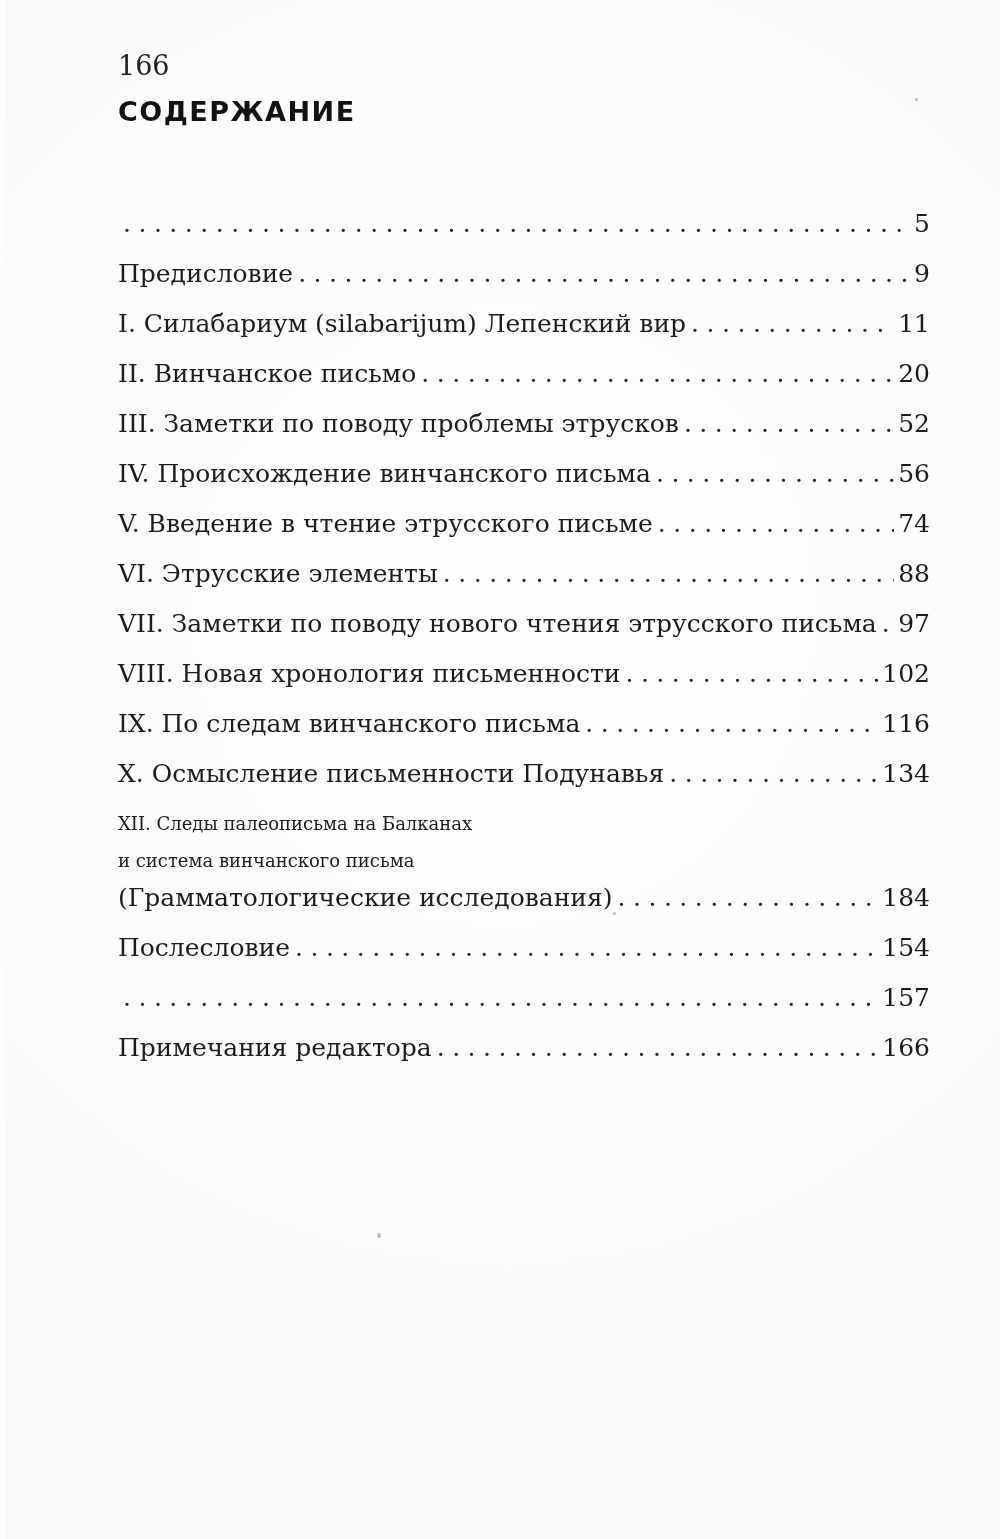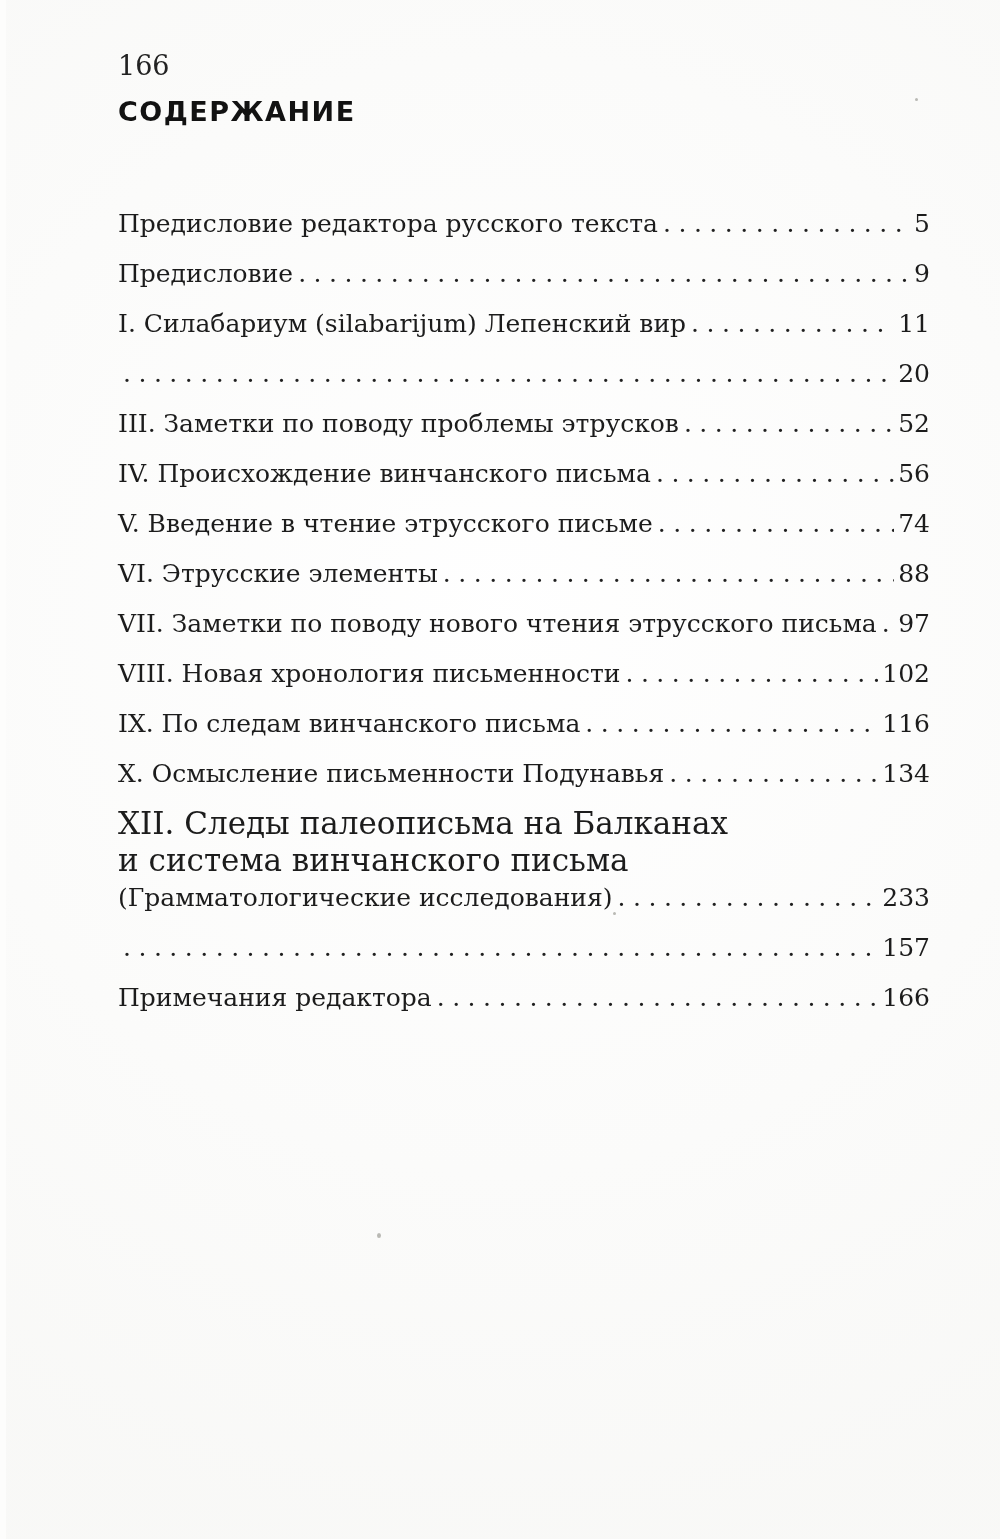--- a/index.html
+++ b/index.html
@@ -46,21 +46,21 @@
   .toc {
     position: absolute;
     top: 205px;
     left: 112px;
     right: 70px;
   }
   .toc-entry {
     margin-bottom: 13px;
   }
   .toc-wrap-line {
-    font-size: 31px;
+    font-size: 18px;
     line-height: 37px;
     white-space: nowrap;
   }
   .toc-row {
     display: flex;
     align-items: baseline;
     font-size: 25px;
     line-height: 37px;
   }
   .toc-label {
@@ -96,41 +96,41 @@
 <body>
 
 <div class="scan-page">
   <div class="corner-header">166</div>
 
   <div class="contents-title">СОДЕРЖАНИЕ</div>
 
   <div class="toc">
       <div class="toc-entry">
         <div class="toc-row">
-    <span class="toc-label">Предисловие редактора русского текста</span>
     <span class="toc-dots"></span>
     <span class="toc-page-ref">5</span>
   </div>
       </div>
       <div class="toc-entry">
         <div class="toc-row">
     <span class="toc-label">Предисловие</span>
     <span class="toc-dots"></span>
     <span class="toc-page-ref">9</span>
   </div>
       </div>
       <div class="toc-entry">
         <div class="toc-row">
     <span class="toc-label">I. Силабариум (silabarijum) Лепенский вир</span>
     <span class="toc-dots"></span>
     <span class="toc-page-ref">11</span>
   </div>
       </div>
       <div class="toc-entry">
         <div class="toc-row">
+    <span class="toc-label">II. Винчанское письмо</span>
     <span class="toc-dots"></span>
     <span class="toc-page-ref">20</span>
   </div>
       </div>
       <div class="toc-entry">
         <div class="toc-row">
     <span class="toc-label">III. Заметки по поводу проблемы этрусков</span>
     <span class="toc-dots"></span>
     <span class="toc-page-ref">52</span>
   </div>
@@ -183,21 +183,28 @@
     <span class="toc-dots"></span>
     <span class="toc-page-ref">134</span>
   </div>
       </div>
       <div class="toc-entry">
         <div class="toc-wrap-line">XII. Следы палеописьма на Балканах</div>
         <div class="toc-wrap-line">и система винчанского письма</div>
         <div class="toc-row">
     <span class="toc-label">(Грамматологические исследования)</span>
     <span class="toc-dots"></span>
-    <span class="toc-page-ref">233</span>
+    <span class="toc-page-ref">184</span>
+  </div>
+      </div>
+      <div class="toc-entry">
+        <div class="toc-row">
+    <span class="toc-label">Послесловие</span>
+    <span class="toc-dots"></span>
+    <span class="toc-page-ref">154</span>
   </div>
       </div>
       <div class="toc-entry">
         <div class="toc-row">
     <span class="toc-dots"></span>
     <span class="toc-page-ref">157</span>
   </div>
       </div>
       <div class="toc-entry">
         <div class="toc-row">

